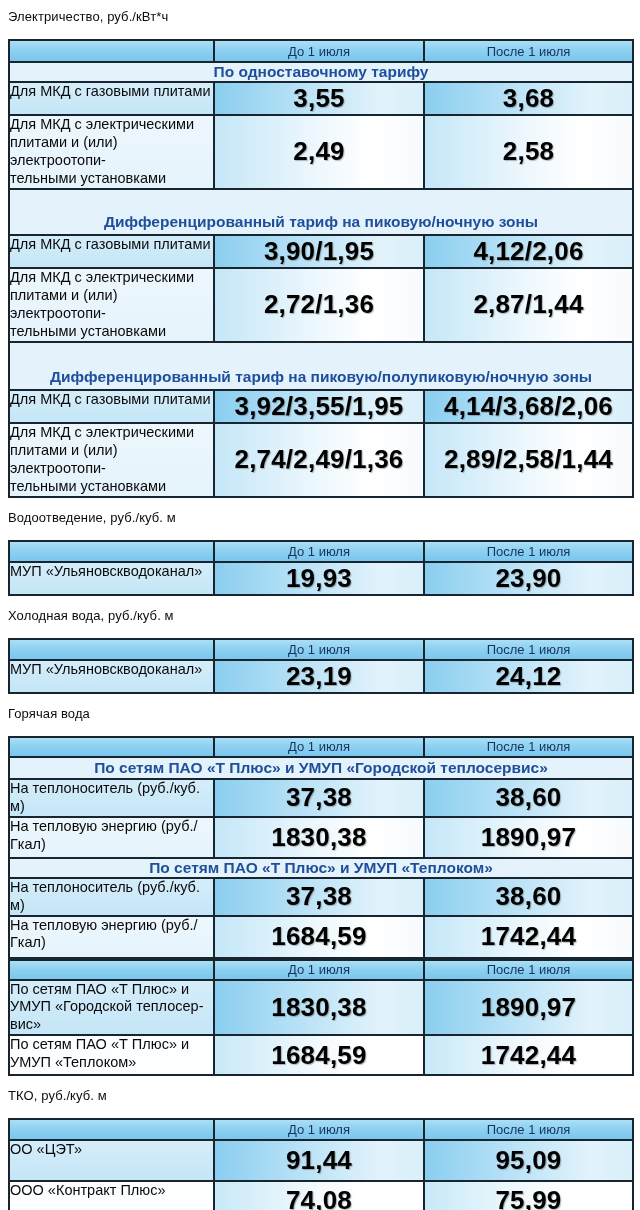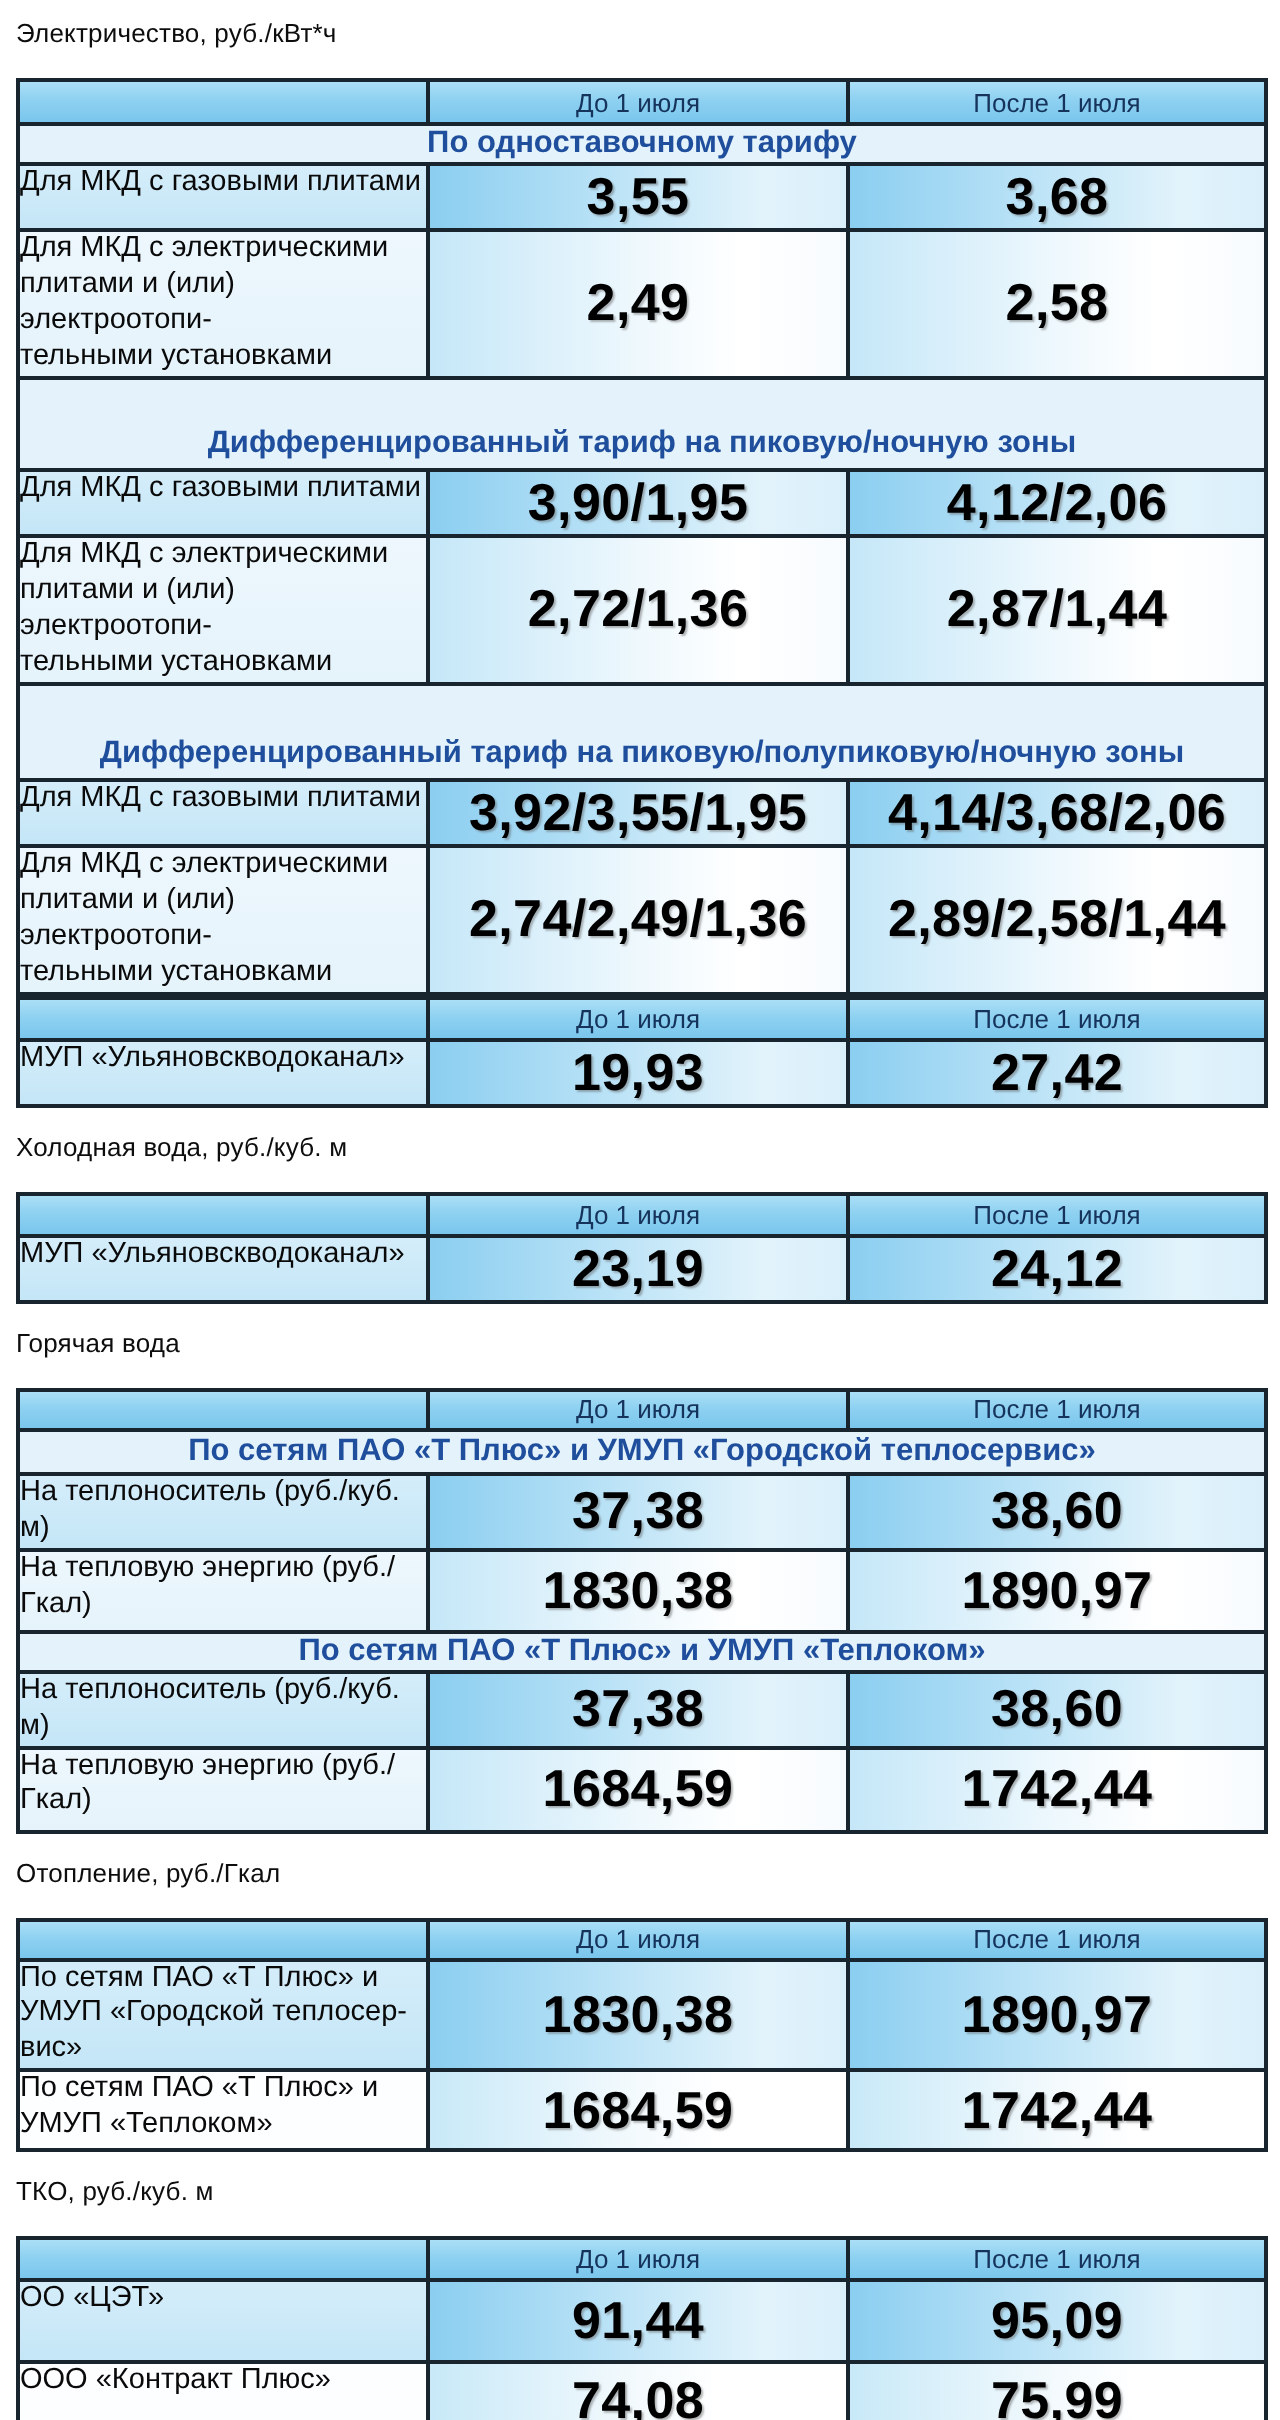--- a/index.html
+++ b/index.html
@@ -147,36 +147,37 @@
         </tr>
         <tr style="height: 53px;">
           <td class="lbl band-l">Для МКД с электрическими
 плитами и (или) электроотопи-
 тельными установками</td>
           <td class="val band-l">2,74/2,49/1,36</td>
           <td class="val band-l">2,89/2,58/1,44</td>
         </tr>
       </tbody>
     </table>
+    <div class="tbl-title">Водоотведение, руб./куб. м</div>
     <table class="tariff">
       <colgroup>
         <col class="c-label">
         <col class="c-before">
         <col class="c-after">
       </colgroup>
       <tbody>
         <tr style="height: 21px;">
           <td class="corner"></td>
           <td class="colhead">До 1 июля</td>
           <td class="colhead">После 1 июля</td>
         </tr>
         <tr style="height: 33px;">
           <td class="lbl band-b">МУП «Ульяновскводоканал»</td>
           <td class="val band-b">19,93</td>
-          <td class="val band-b">27,42</td>
+          <td class="val band-b">23,90</td>
         </tr>
       </tbody>
     </table>
     <div class="tbl-title">Холодная вода, руб./куб. м</div>
     <table class="tariff">
       <colgroup>
         <col class="c-label">
         <col class="c-before">
         <col class="c-after">
       </colgroup>
@@ -229,21 +230,20 @@
           <td class="val band-b">38,60</td>
         </tr>
         <tr style="height: 42px;">
           <td class="lbl band-l">На тепловую энергию (руб./
 Гкал)</td>
           <td class="val band-l">1684,59</td>
           <td class="val band-l">1742,44</td>
         </tr>
       </tbody>
     </table>
-    <div class="tbl-title">Отопление, руб./Гкал</div>
     <table class="tariff">
       <colgroup>
         <col class="c-label">
         <col class="c-before">
         <col class="c-after">
       </colgroup>
       <tbody>
         <tr style="height: 20px;">
           <td class="corner"></td>
           <td class="colhead">До 1 июля</td>

